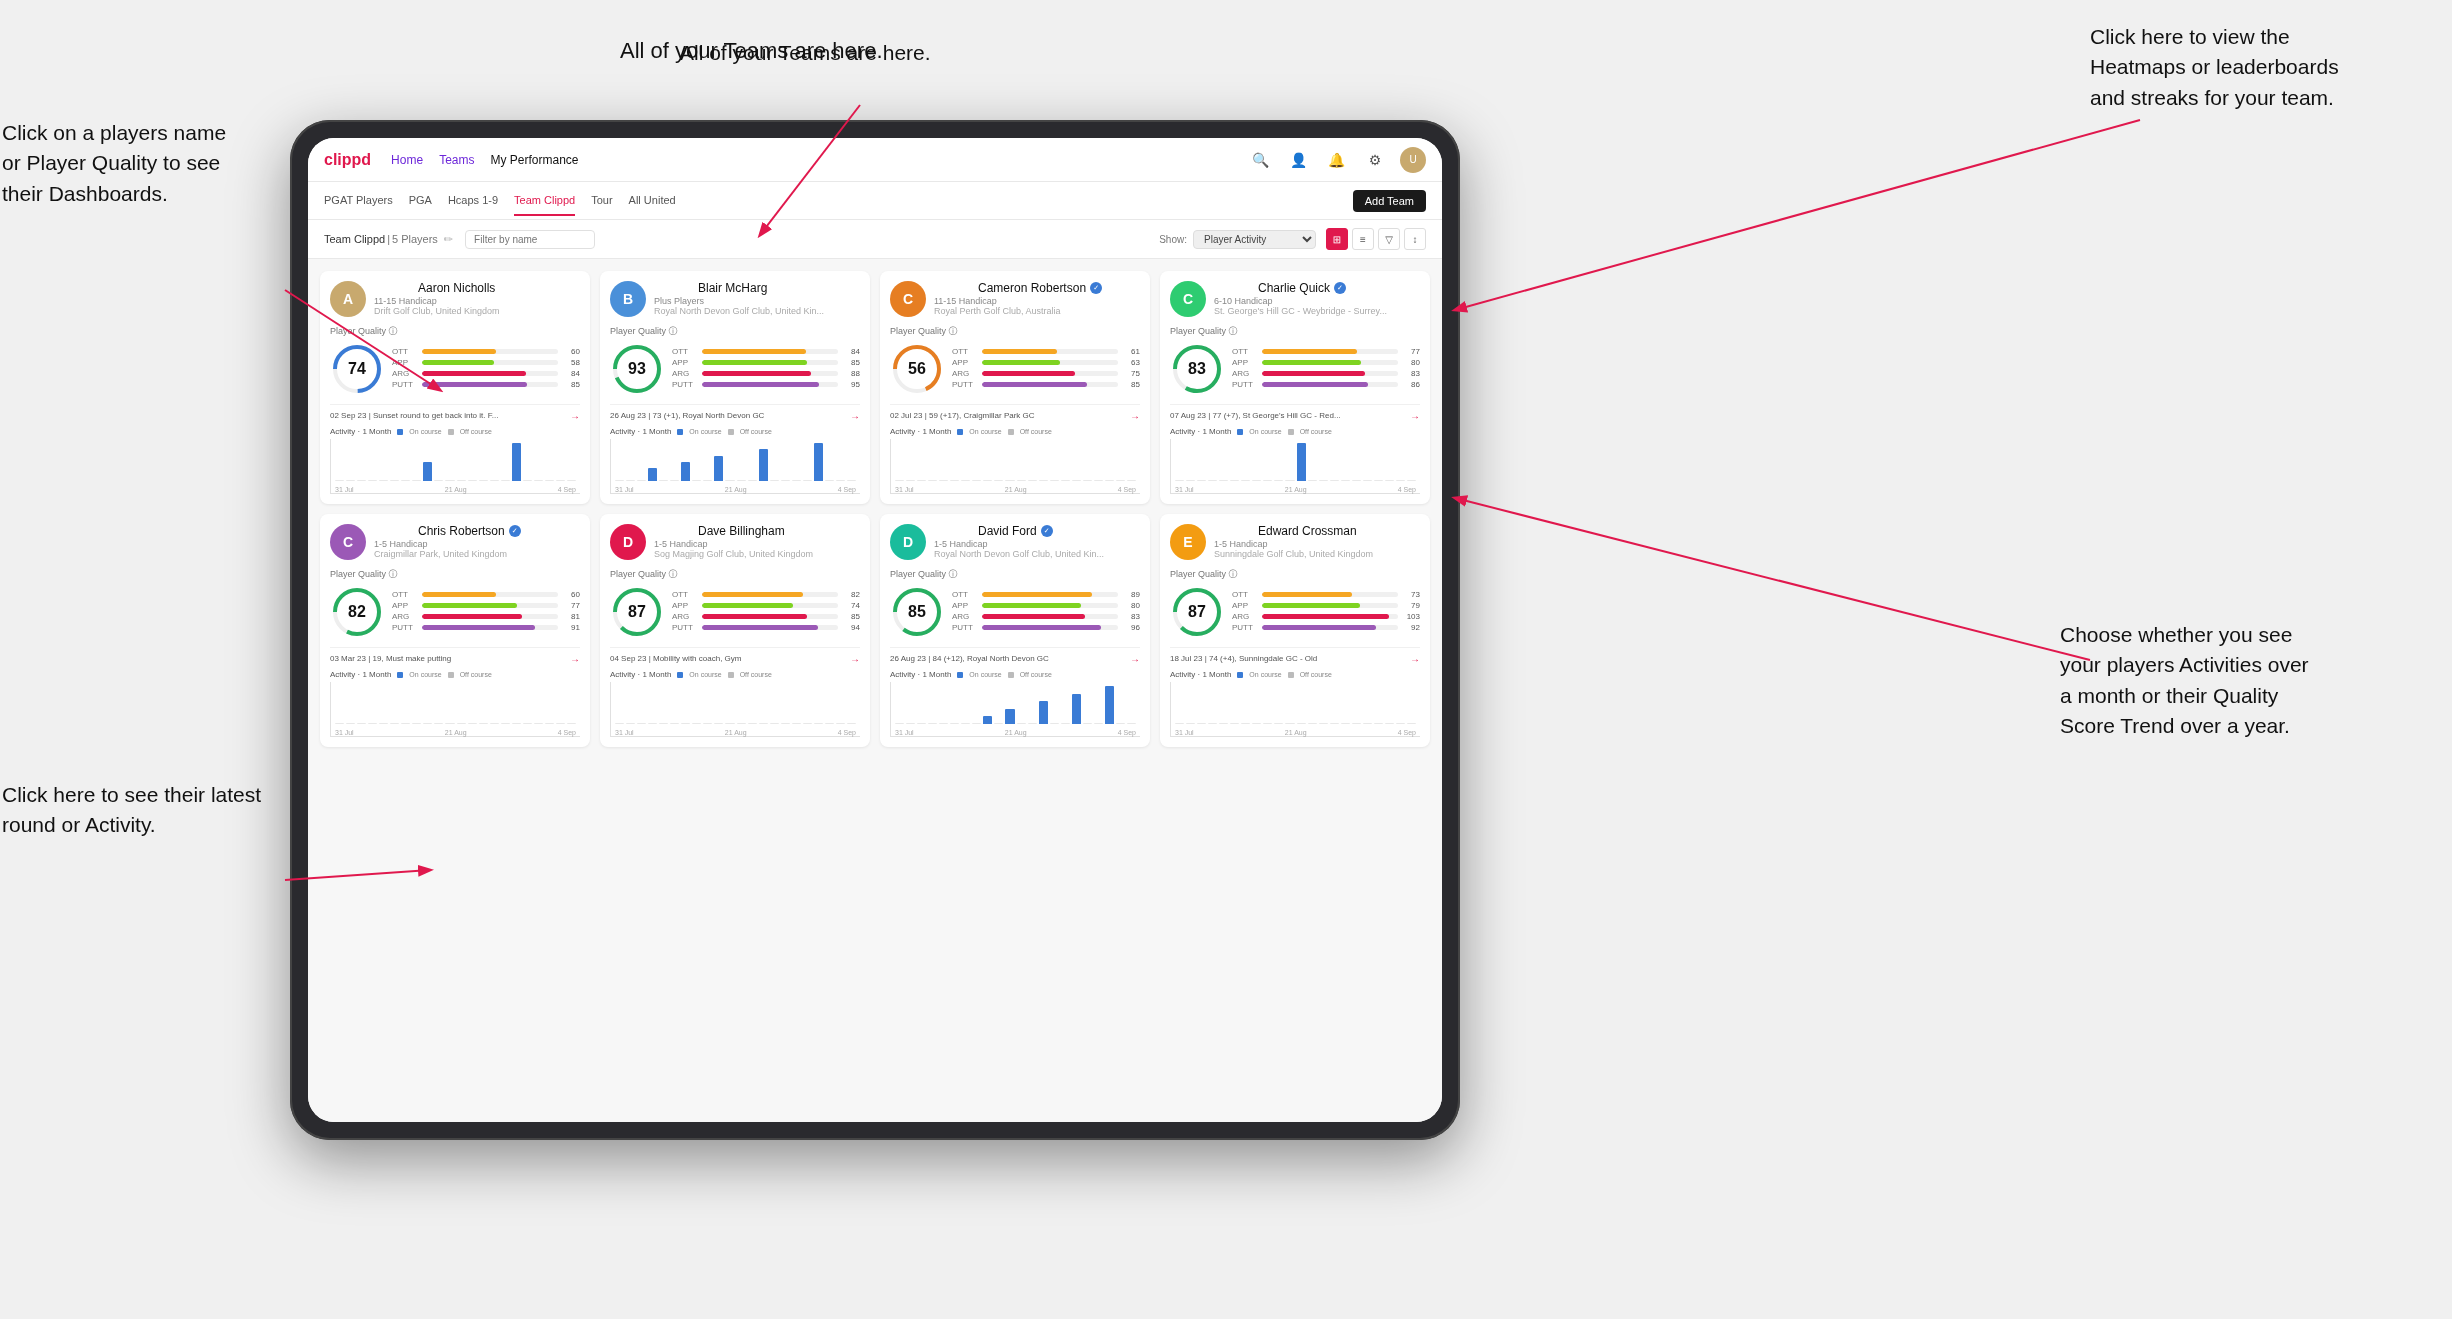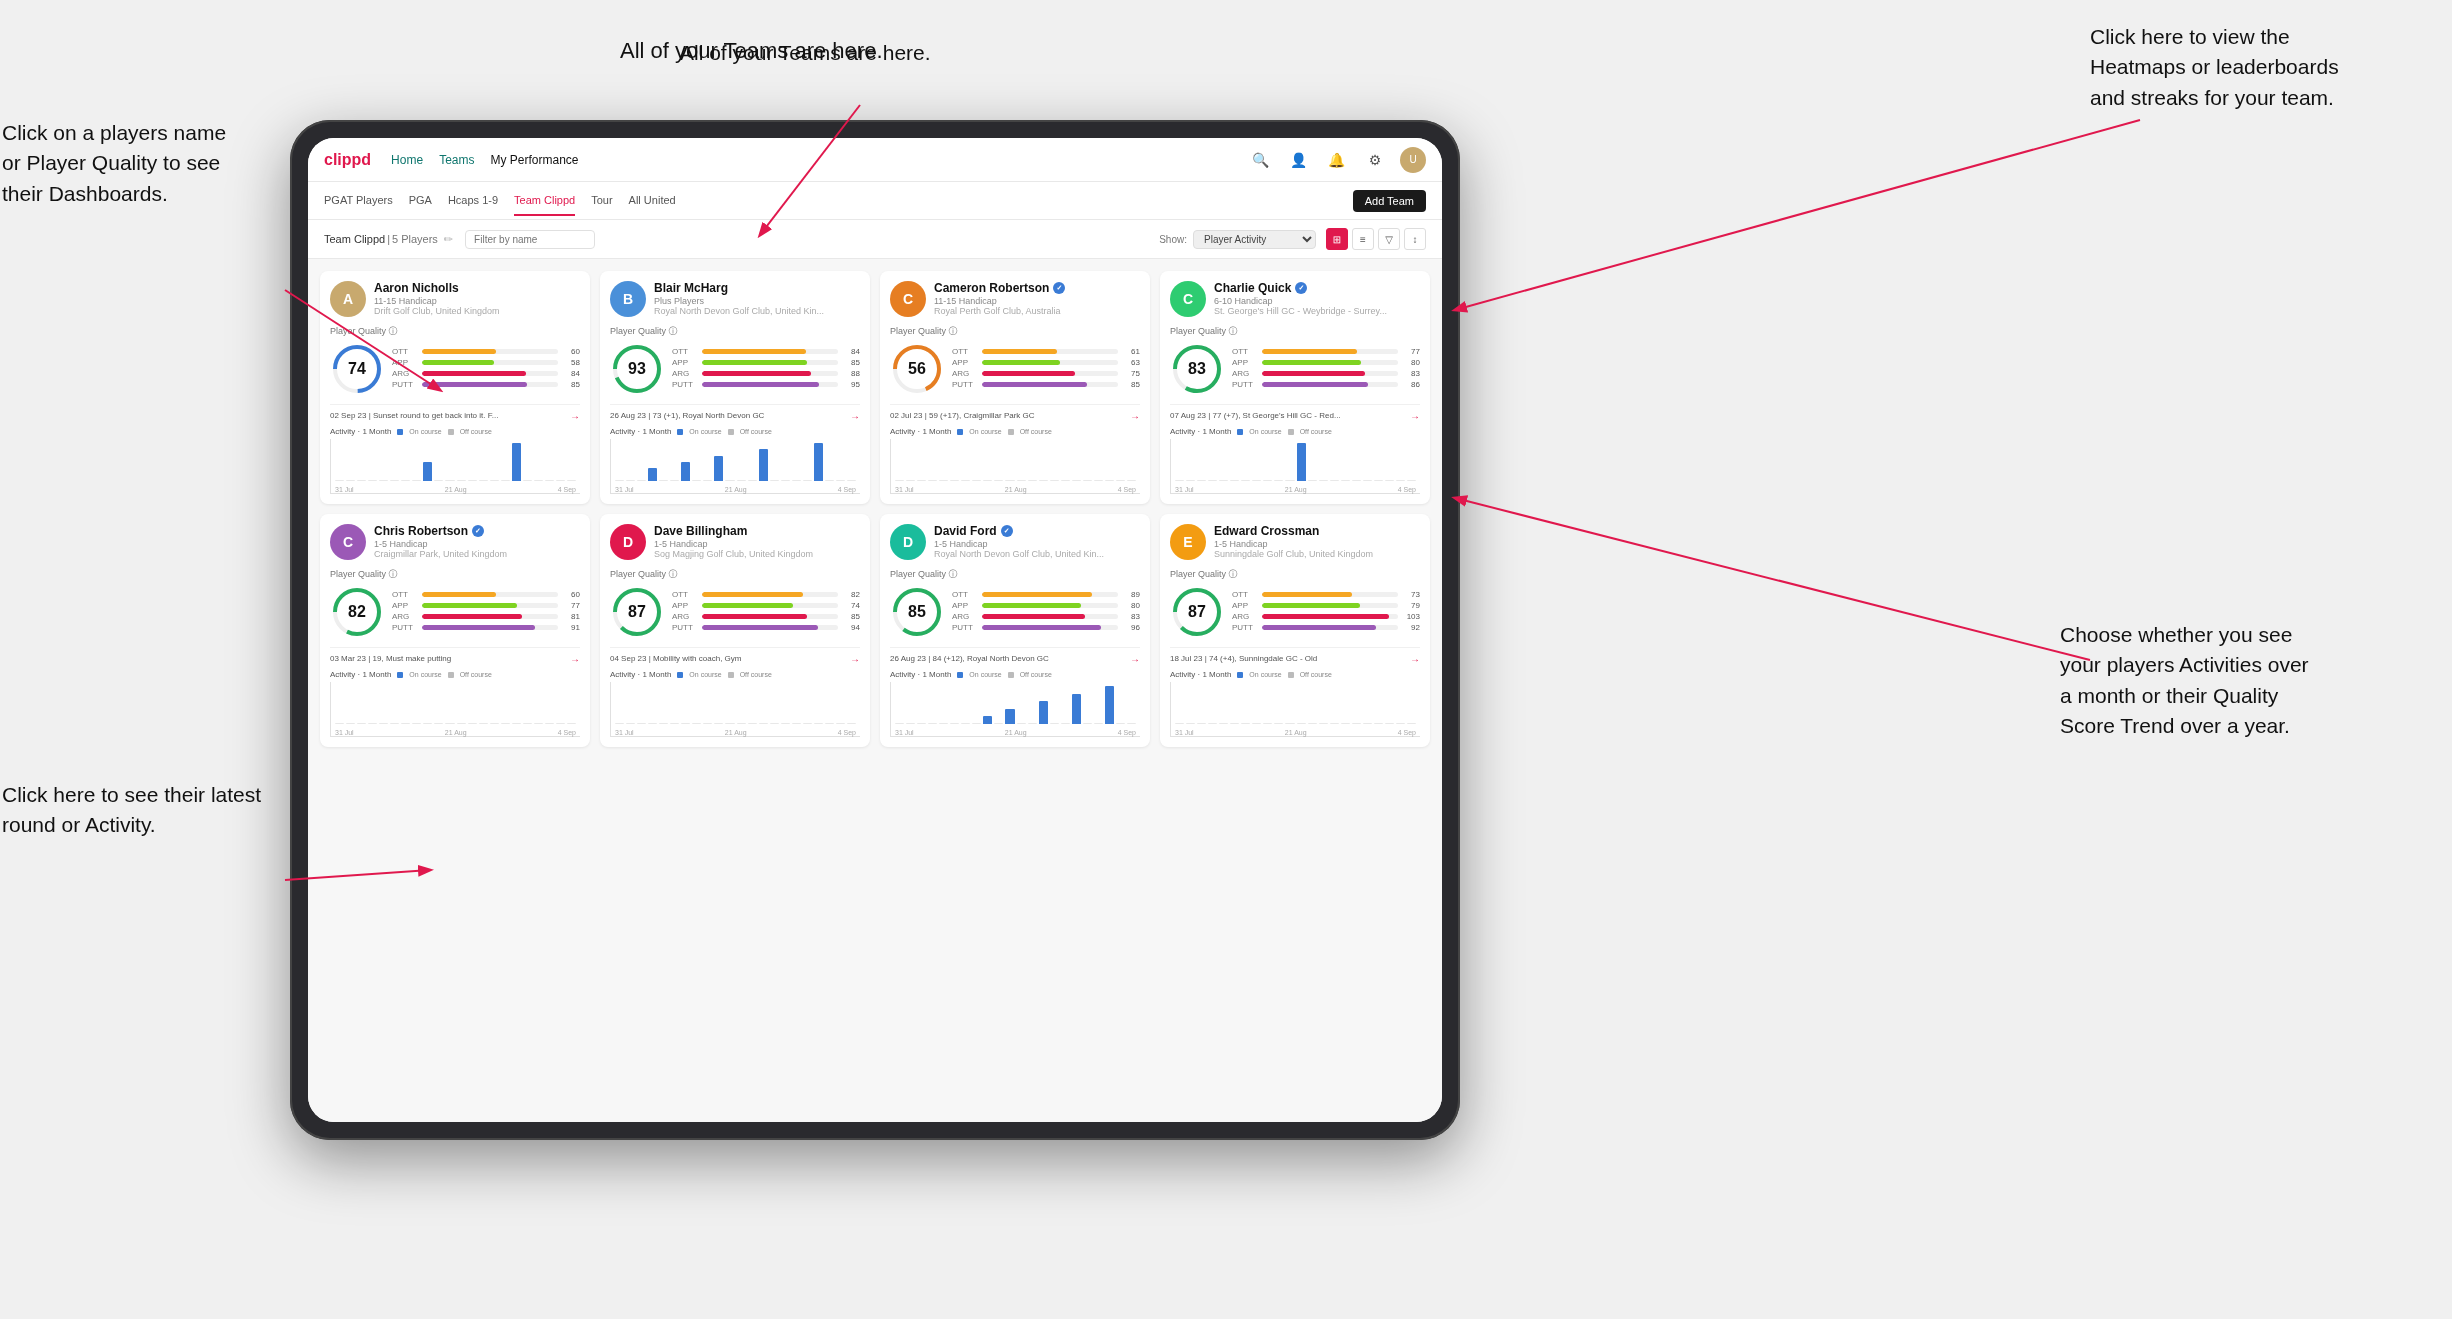--- a/index.html
+++ b/index.html
@@ -51,21 +51,21 @@
       font-size: 16px;
       margin-right: 20px;
     }
     .nav-items {
       display: flex;
       gap: 16px;
       flex: 1;
     }
     .nav-item {
       font-size: 12px;
-      color: #0f766e;
+      color: #6d28d9;
       cursor: pointer;
       padding: 4px 0;
     }
     .nav-item.active { color: #111; font-weight: 500; }
     .nav-icons {
       display: flex;
       align-items: center;
       gap: 12px;
     }
     .nav-icon-btn {
@@ -230,25 +230,26 @@
       display: flex;
       align-items: center;
       justify-content: center;
       font-size: 14px;
       font-weight: 700;
       color: white;
     }
     .player-info { flex: 1; min-width: 0; }
     .player-name {
       font-size: 12px;
-      font-weight: 700;
+      font-weight: 400;
       color: #111;
       display: flex;
       align-items: center;
       gap: 4px;
+      margin-left: 44px;
     }
     .player-name .verified {
       width: 12px;
       height: 12px;
       background: #3a7bd5;
       border-radius: 50%;
       display: inline-flex;
       align-items: center;
       justify-content: center;
       font-size: 7px;

